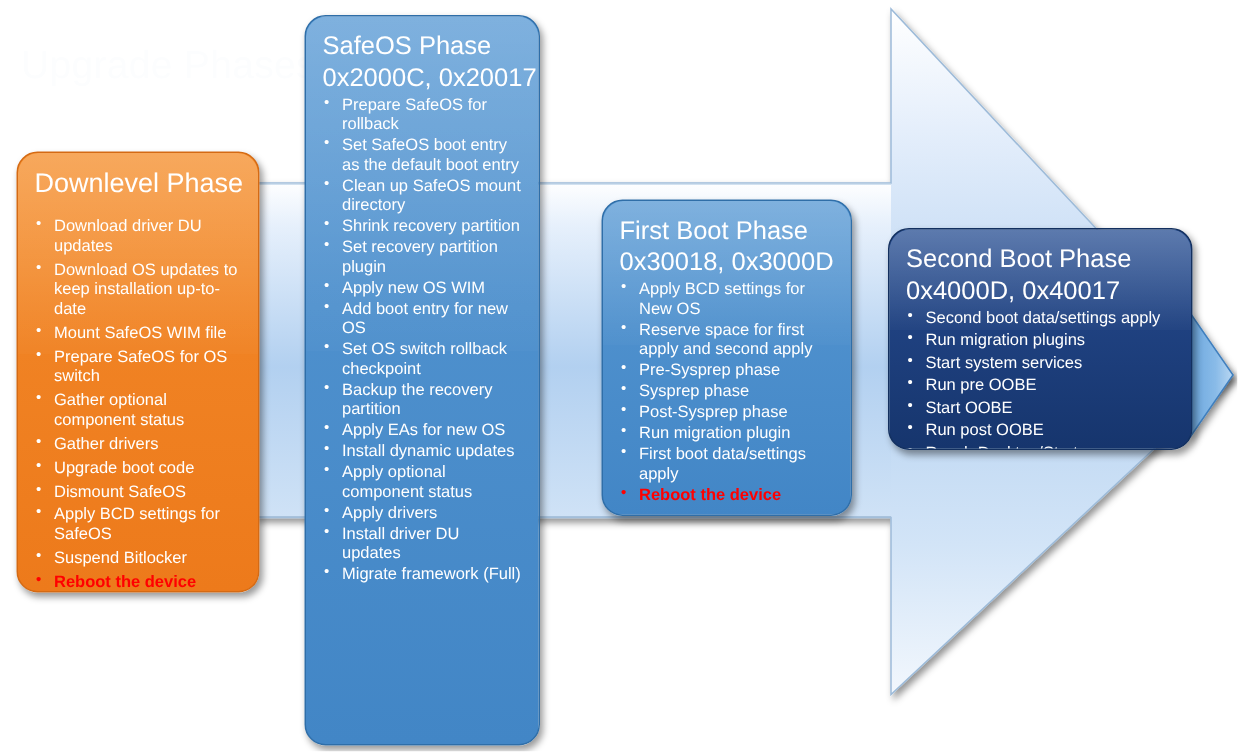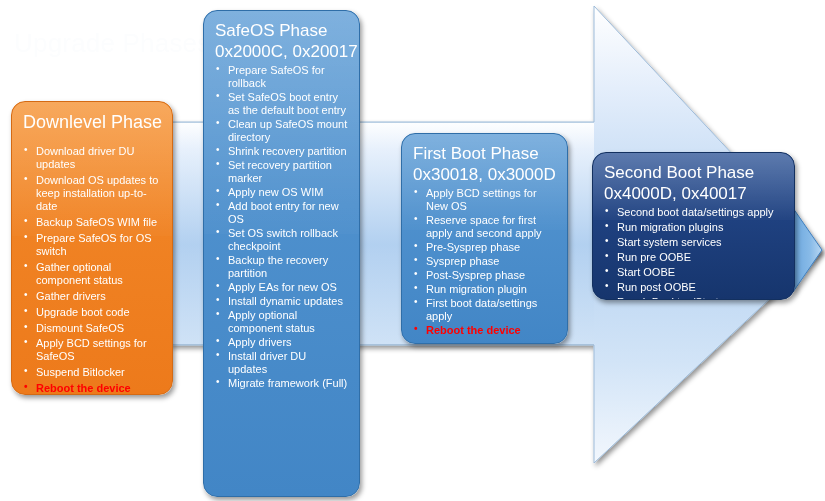--- a/index.html
+++ b/index.html
@@ -181,42 +181,42 @@
   </svg>
 
   <div id="ghost-title">Upgrade Phases</div>
 
   <div class="phase-card" id="card-downlevel">
     <div class="card-sheen"></div>
     <div class="phase-title">Downlevel Phase</div>
     <ul class="phase-list">
       <li>Download driver DU updates</li>
       <li>Download OS updates to keep installation up-to-date</li>
-      <li>Backup SafeOS WIM file</li>
+      <li>Mount SafeOS WIM file</li>
       <li>Prepare SafeOS for OS switch</li>
       <li>Gather optional component status</li>
       <li>Gather drivers</li>
       <li>Upgrade boot code</li>
       <li>Dismount SafeOS</li>
       <li>Apply BCD settings for SafeOS</li>
       <li>Suspend Bitlocker</li>
       <li class="reboot">Reboot the device</li>
     </ul>
   </div>
 
   <div class="phase-card" id="card-safeos">
     <div class="card-sheen"></div>
     <div class="phase-title">SafeOS Phase</div>
     <div class="phase-code">0x2000C, 0x20017</div>
     <ul class="phase-list">
       <li>Prepare SafeOS for rollback</li>
       <li>Set SafeOS boot entry as the default boot entry</li>
       <li>Clean up SafeOS mount directory</li>
       <li>Shrink recovery partition</li>
-      <li>Set recovery partition marker</li>
+      <li>Set recovery partition plugin</li>
       <li>Apply new OS WIM</li>
       <li>Add boot entry for new OS</li>
       <li>Set OS switch rollback checkpoint</li>
       <li>Backup the recovery partition</li>
       <li>Apply EAs for new OS</li>
       <li>Install dynamic updates</li>
       <li>Apply optional component status</li>
       <li>Apply drivers</li>
       <li>Install driver DU updates</li>
       <li>Migrate framework (Full)</li>

